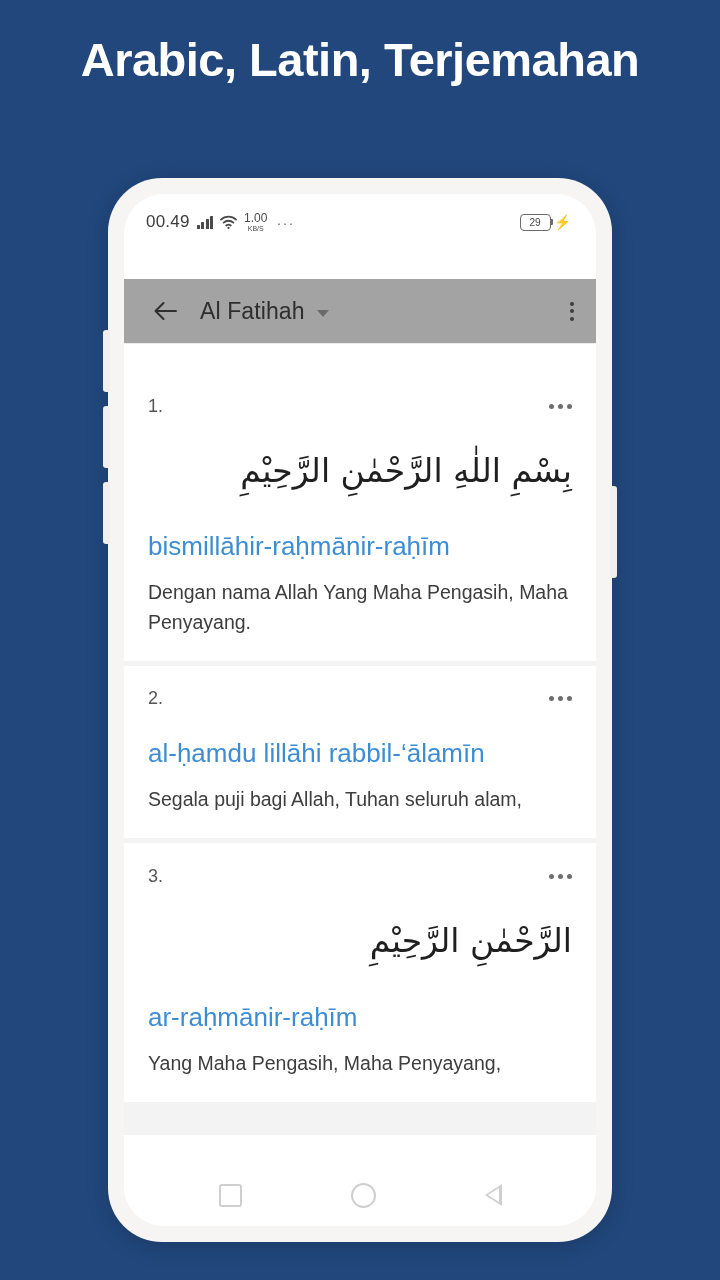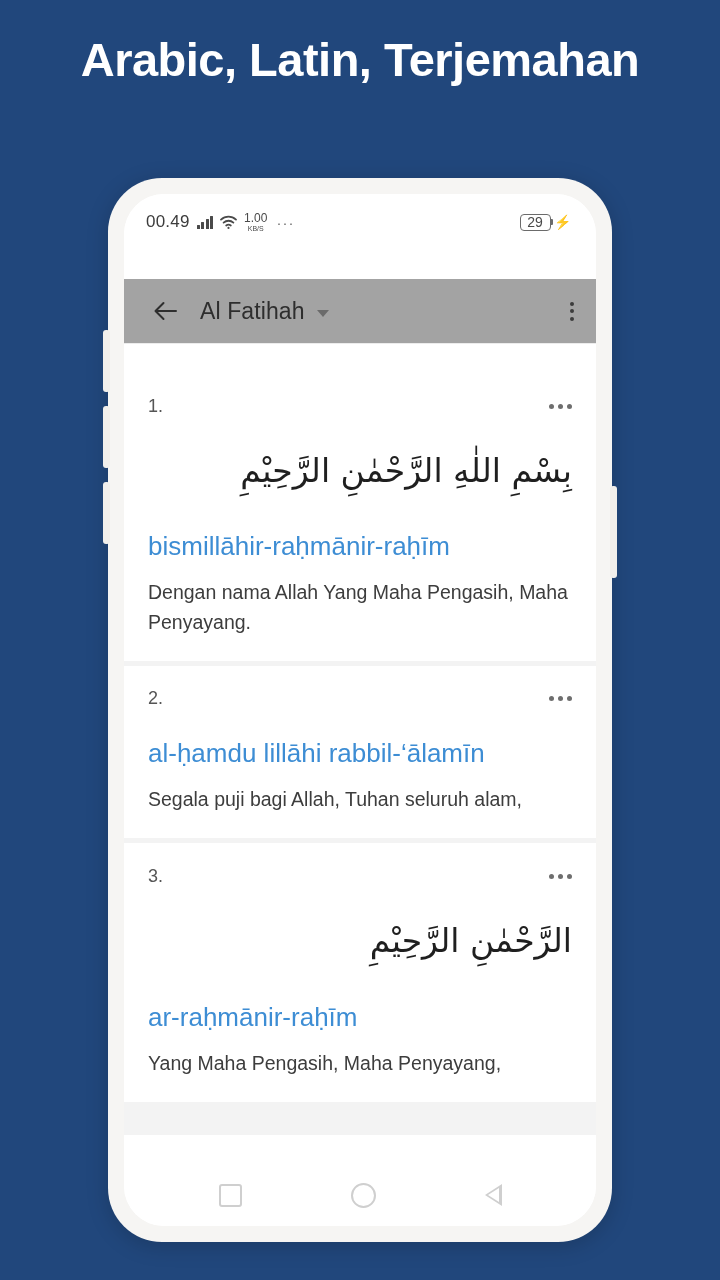--- a/index.html
+++ b/index.html
@@ -107,21 +107,21 @@
     border-radius: 4px;
     display: flex; align-items: center; justify-content: center;
     position: relative;
   }
   .battery::after {
     content: "";
     position: absolute; right: -3.5px; top: 4px;
     width: 2px; height: 6px;
     background: #6b6b6b; border-radius: 0 1px 1px 0;
   }
-  .battery span { font-size: 14px; color: #4a4a4a; }
+  .battery span { font-size: 10px; color: #4a4a4a; }
   .bolt { font-size: 14px; color: #3c3c3c; line-height: 1; }
 
   
   .appbar {
     height: 64px;
     flex: none;
     display: flex;
     align-items: center;
     padding: 0 22px 0 22px;
     background: #a3a3a3;

